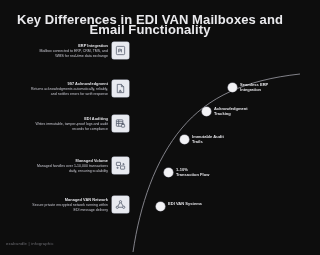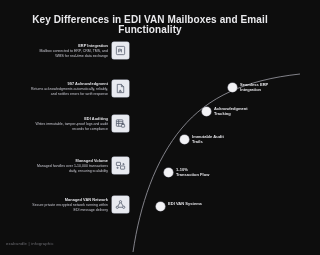--- a/index.html
+++ b/index.html
@@ -10,21 +10,21 @@
     overflow:hidden;
     position:relative;
   }
   #canvas{position:absolute;inset:0;}
 
   .title{
     position:absolute;
     left:0;right:0;top:15px;
     text-align:center;
     color:#e9e9ec;
-    font-size:10px;
+    font-size:13px;
     font-weight:bold;
     letter-spacing:.1px;
     line-height:10px;
   }
 
   
   .feature{
     position:absolute;
     display:flex;
     align-items:center;

